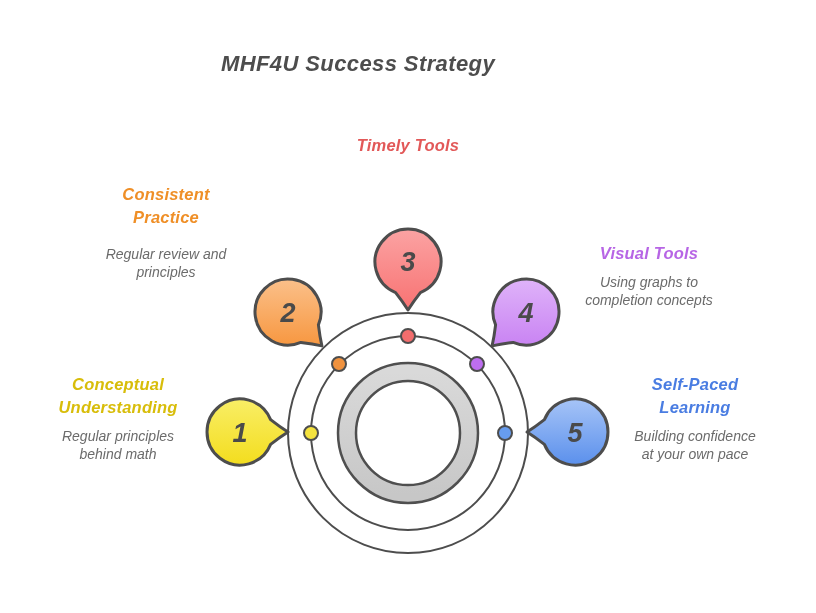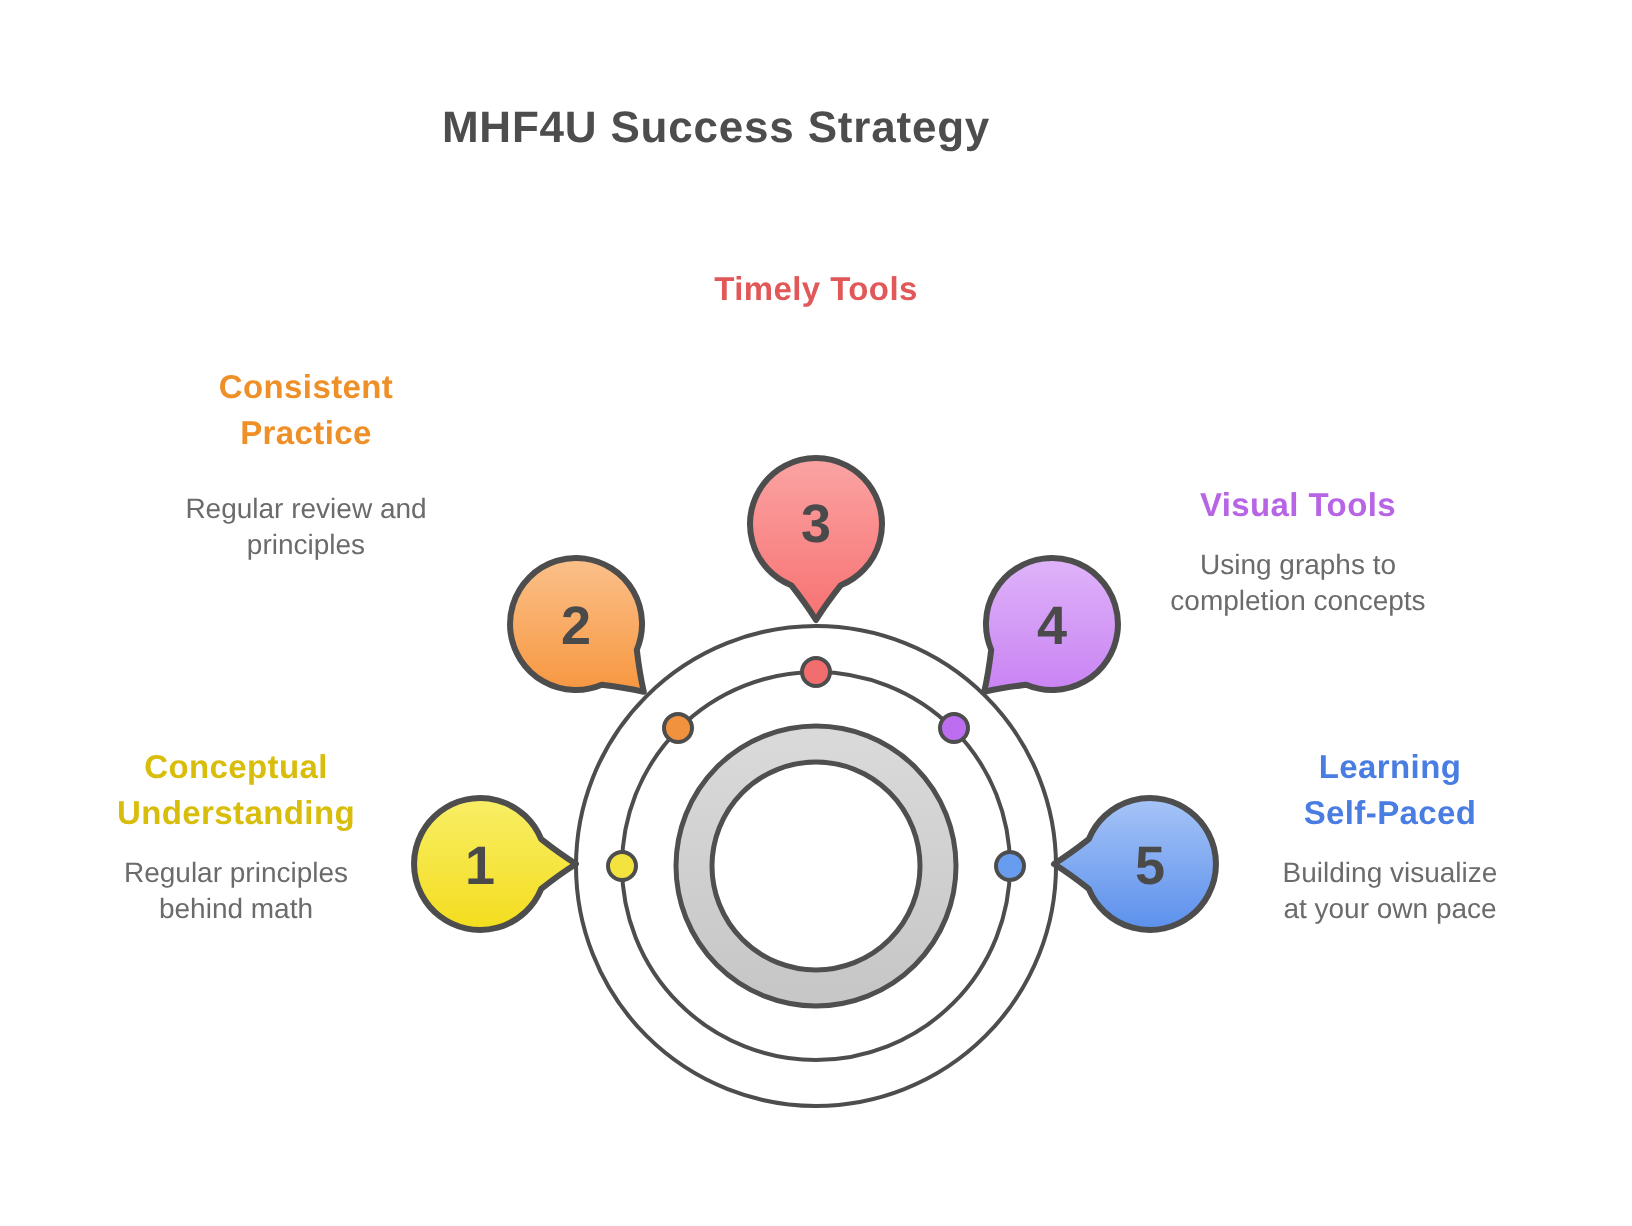--- a/index.html
+++ b/index.html
@@ -3,21 +3,21 @@
 <meta charset="utf-8">
 <style>
   html, body { margin: 0; padding: 0; }
   body {
     width: 816px; height: 613px;
     background: #ffffff;
     font-family: "Liberation Sans", sans-serif;
     position: relative;
     overflow: hidden;
   }
-  .stage { position: absolute; inset: 0; width: 716px; height: 613px; }
+  .stage { position: absolute; inset: 0; width: 716px; height: 613px; font-style: italic; }
 
   .page-title {
     position: absolute;
     left: 0; right: 0; top: 51px;
     margin: 0;
     text-align: center;
     font-size: 22px;
     line-height: 25px;
     font-weight: bold;
     letter-spacing: 0.4px;
@@ -39,21 +39,21 @@
   }
   .label-title span { display: block; }
   .label-desc {
     color: #6b6b6b;
     font-size: 14px;
     line-height: 17.5px;
   }
   .label-desc span { display: block; }
 
   .lbl-conceptual { left: 23px;  top: 373px; }
-  .lbl-consistent { left: 58px;  top: 183px; text-align: center; }
+  .lbl-consistent { left: 71px;  top: 183px; text-align: center; }
   .lbl-timely     { left: 313px; top: 134px; }
   .lbl-visual     { left: 554px; top: 242px; }
   .lbl-selfpaced  { left: 600px; top: 373px; }
 
   .marker-number {
     font-family: "Liberation Sans", sans-serif;
     font-size: 27px;
     font-weight: bold;
     fill: #4a4a4a;
   }
@@ -165,22 +165,22 @@
       <span>Visual Tools</span>
     </div>
     <div class="label-desc" style="margin-top:9px">
       <span>Using graphs to</span>
       <span>completion concepts</span>
     </div>
   </div>
 
   <div class="label lbl-selfpaced">
     <div class="label-title" style="color: rgb(74, 125, 226);">
+      <span>Self-Paced</span>
       <span>Learning</span>
-      <span>Self-Paced</span>
     </div>
     <div class="label-desc" style="margin-top:9px">
-      <span>Building visualize</span>
+      <span>Building confidence</span>
       <span>at your own pace</span>
     </div>
   </div>
 
 </div>
 
 </body></html>

